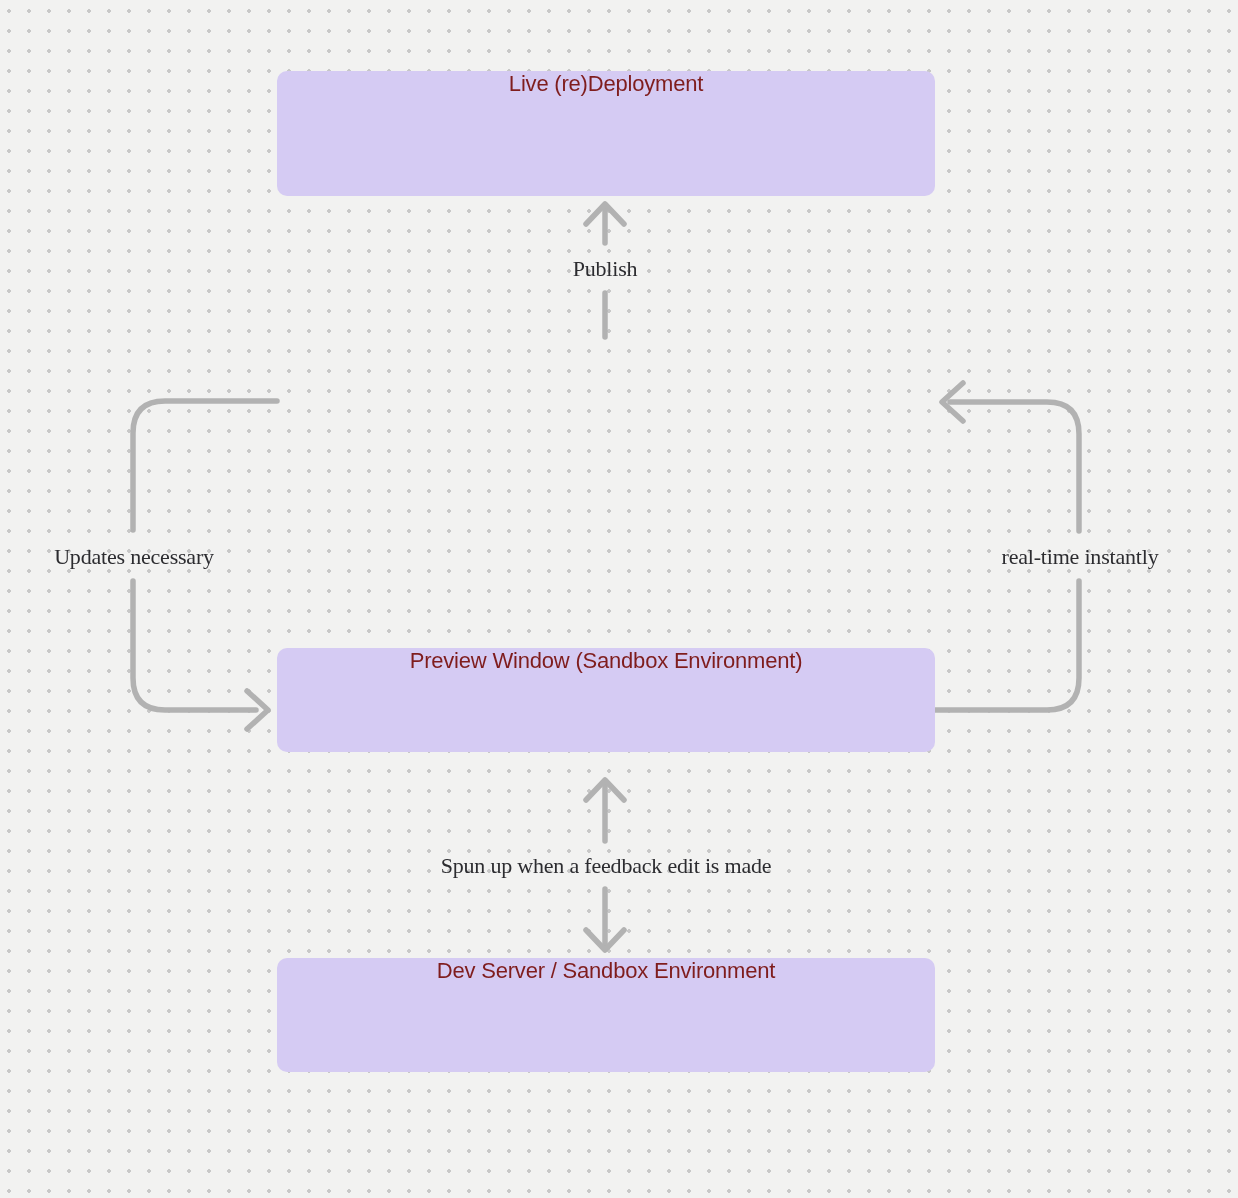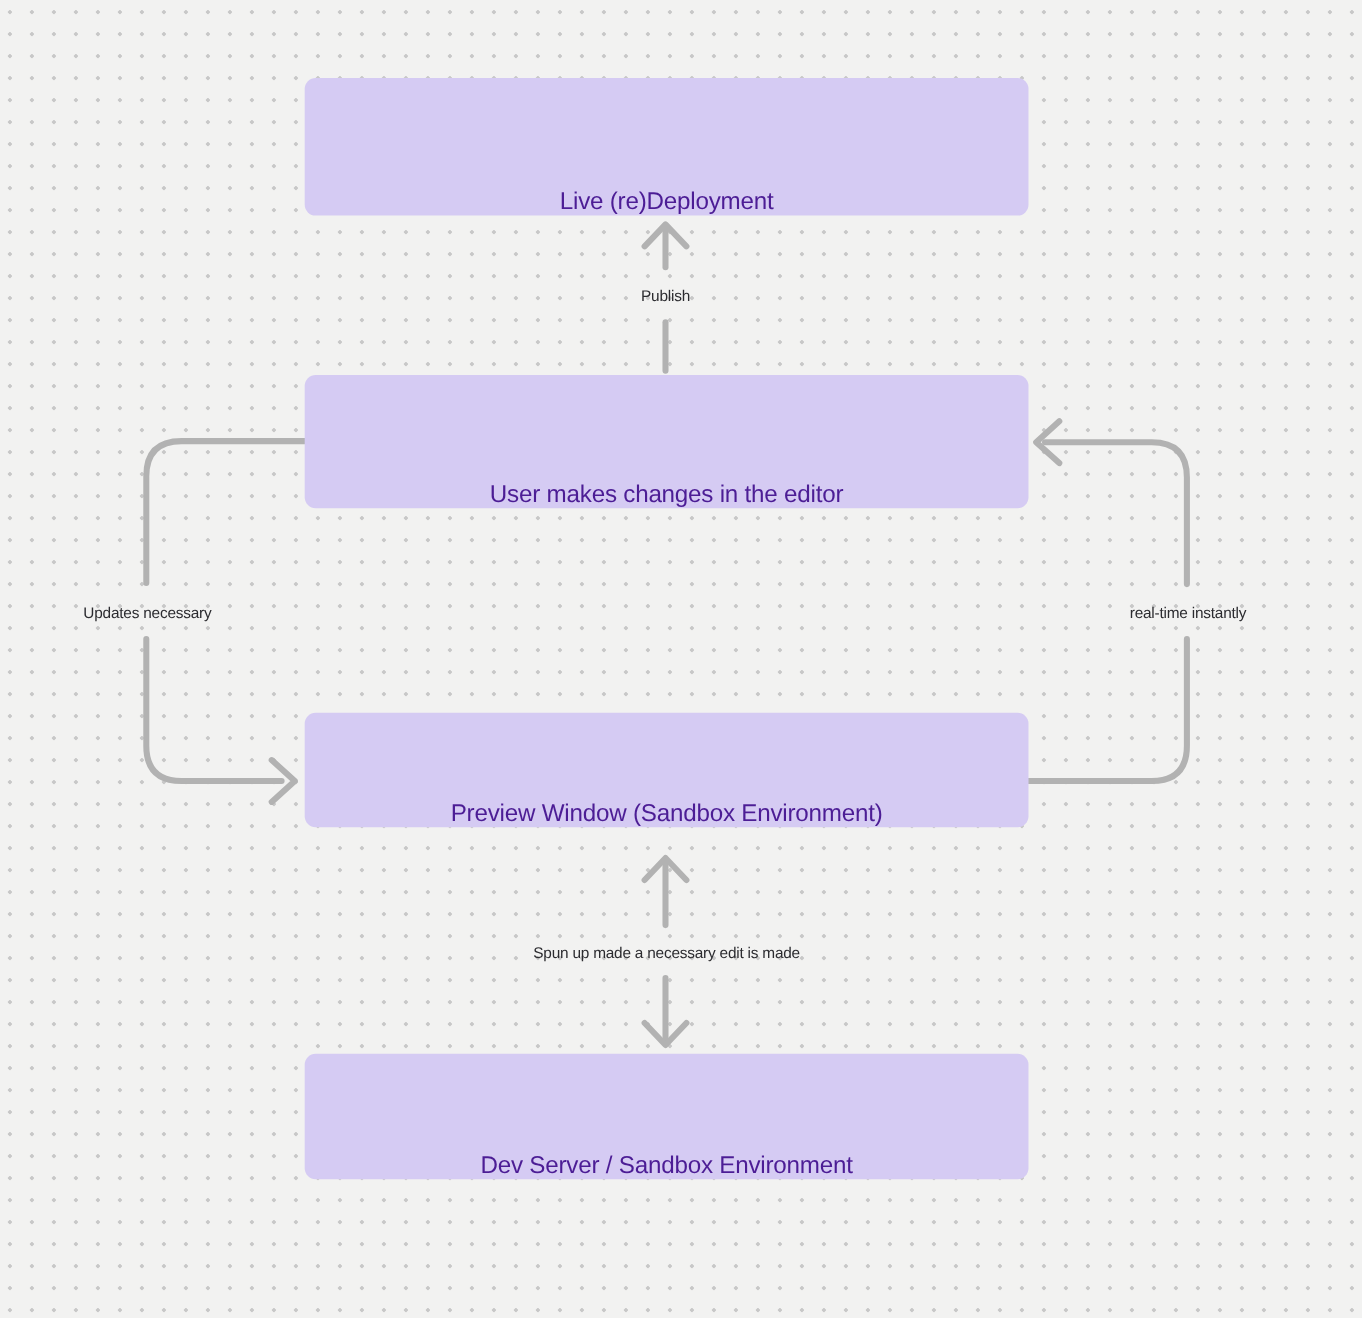--- a/index.html
+++ b/index.html
@@ -21,40 +21,41 @@
     position: absolute;
     inset: 0;
   }
   .node {
     position: absolute;
     left: 277px;
     width: 658px;
     background: #d5cbf3;
     border-radius: 10px;
     display: flex;
-    align-items: flex-end;
+    align-items: flex-start;
     justify-content: center;
-    color: #4c1d95;
+    color: #7f1d1d;
     font-size: 22px;
     letter-spacing: -0.2px;
     text-align: center;
     box-sizing: border-box;
   }
   .node-1 { top: 71px;  height: 125px; }
   .node-2 { top: 341px; height: 121px; }
   .node-3 { top: 648px; height: 104px; }
   .node-4 { top: 958px; height: 114px; }
 
   .edge-label {
     position: absolute;
     transform: translate(-50%, -50%);
     white-space: nowrap;
     color: #2c2c30;
-    font-size: 14px;
+    font-size: 22px;
     letter-spacing: -0.2px;
+    font-family: Liberation Serif, serif;
   }
   .label-publish  { left: 605px;  top: 269px; }
   .label-updates  { left: 134px;  top: 557px; }
   .label-feedback { left: 1080px; top: 557px; }
   .label-spunup   { left: 606px;  top: 866px; }
 
   svg.arrows {
     position: absolute;
     inset: 0;
     width: 1238px;
@@ -99,33 +100,30 @@
       <path d="M 586 800 L 605 780 L 624 800"></path>
       <path d="M 605 889 L 605 947"></path>
       <path d="M 586 930 L 605 950 L 624 930"></path>
     </g>
   </svg>
 
   <div class="node node-1">
     <span>Live (re)Deployment</span>
   </div>
 
-  <div class="node node-2">
-    <span>User makes changes in the editor</span>
-  </div>
 
   <div class="node node-3">
     <span>Preview Window (Sandbox Environment)</span>
   </div>
 
   <div class="node node-4">
     <span>Dev Server / Sandbox Environment</span>
   </div>
 
   <div class="edge-label label-publish">Publish</div>
 
   <div class="edge-label label-updates">Updates necessary</div>
 
   <div class="edge-label label-feedback">real-time instantly</div>
 
-  <div class="edge-label label-spunup">Spun up made a necessary edit is made</div>
+  <div class="edge-label label-spunup">Spun up when a feedback edit is made</div>
 
 </div>
 
 </body></html>

